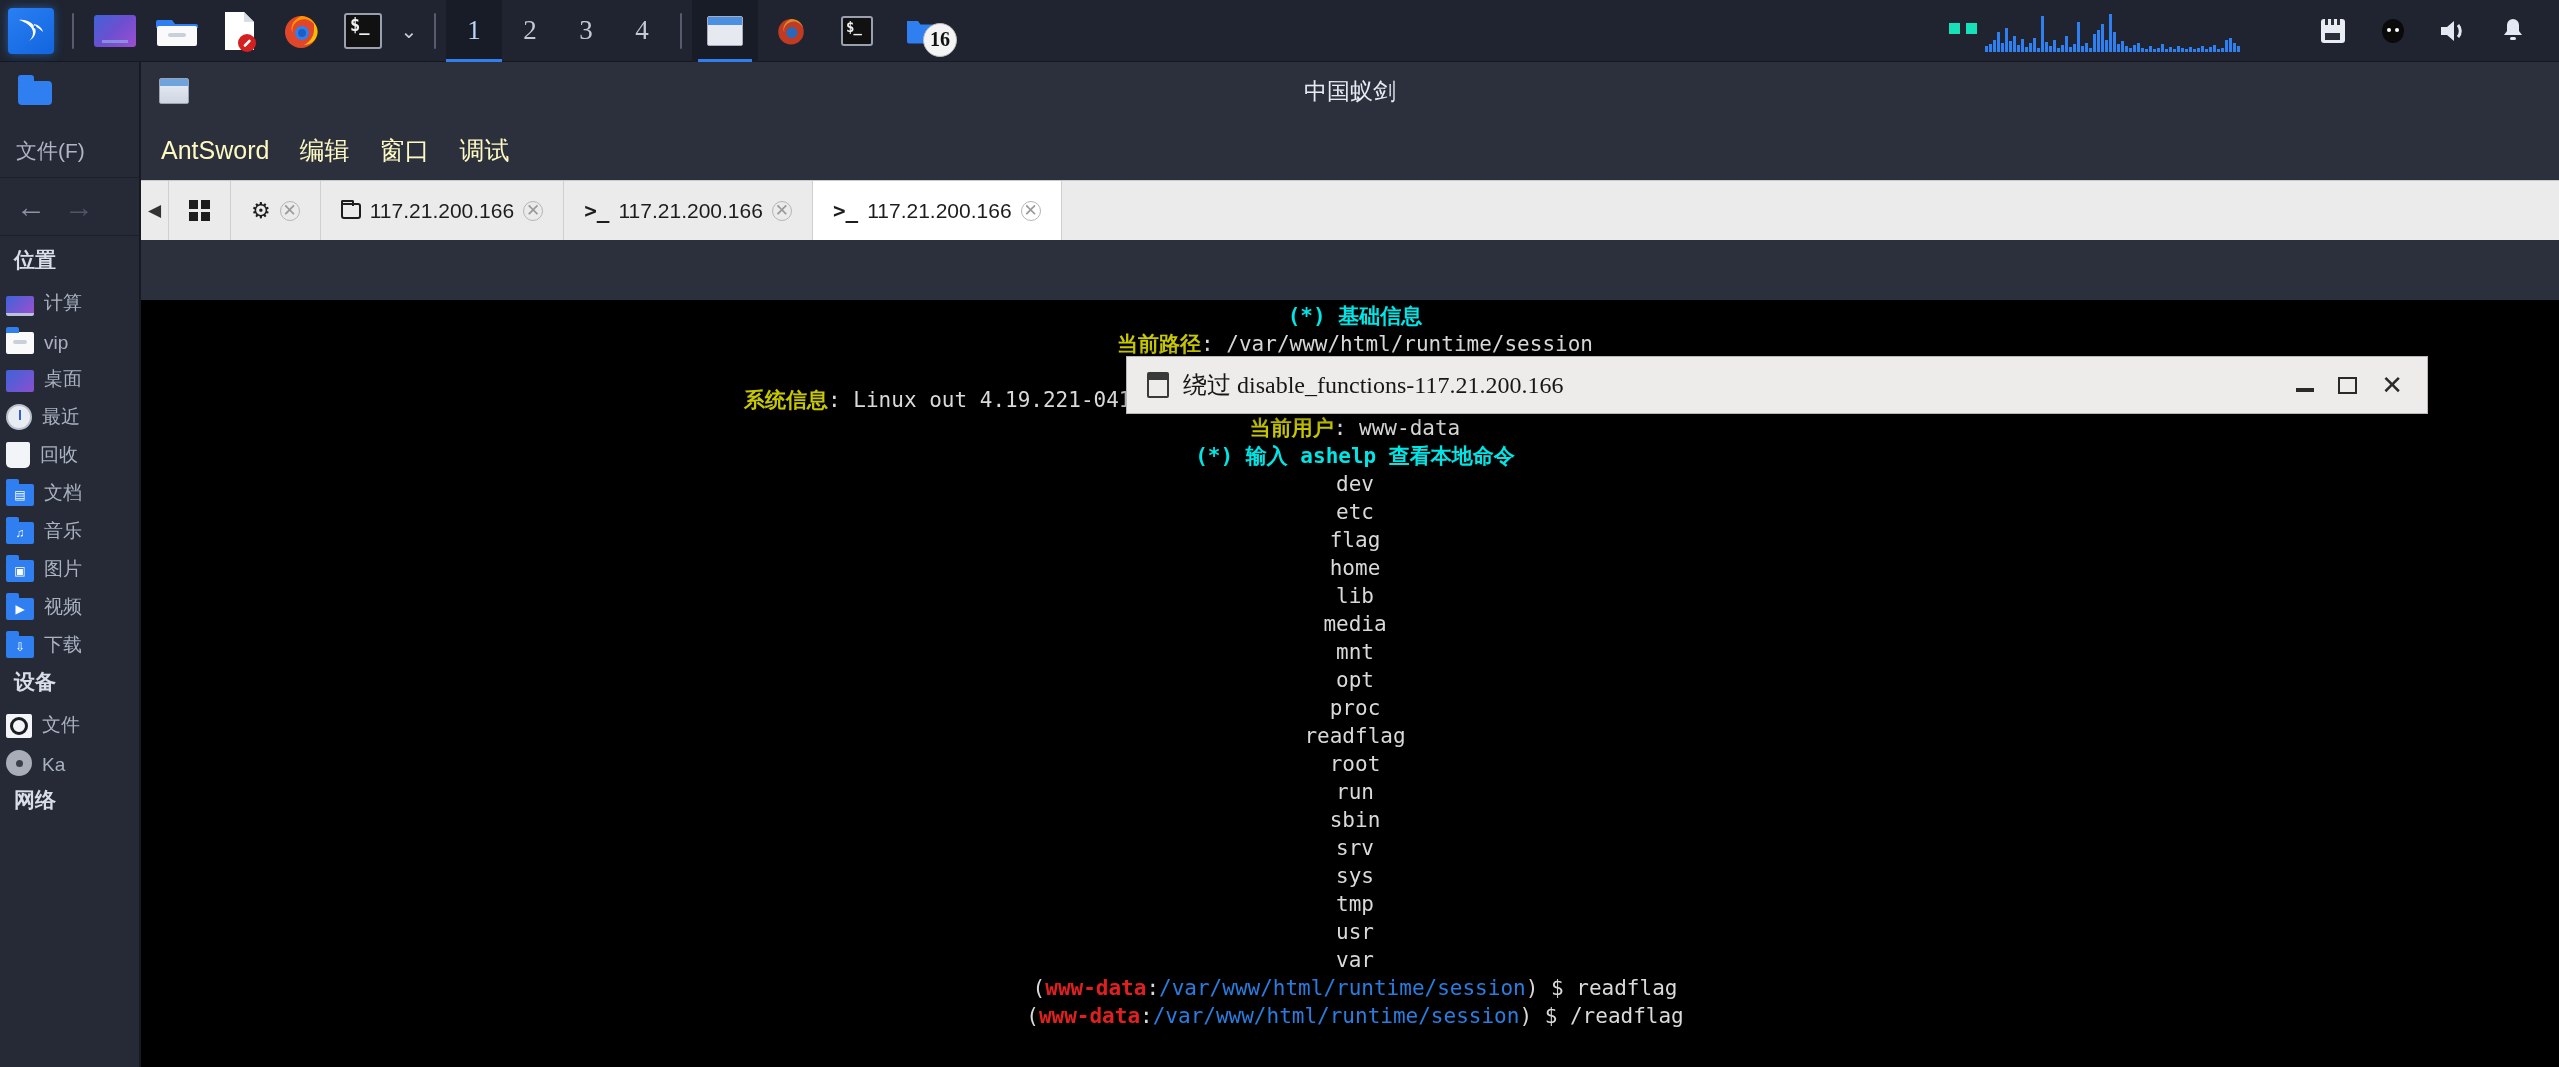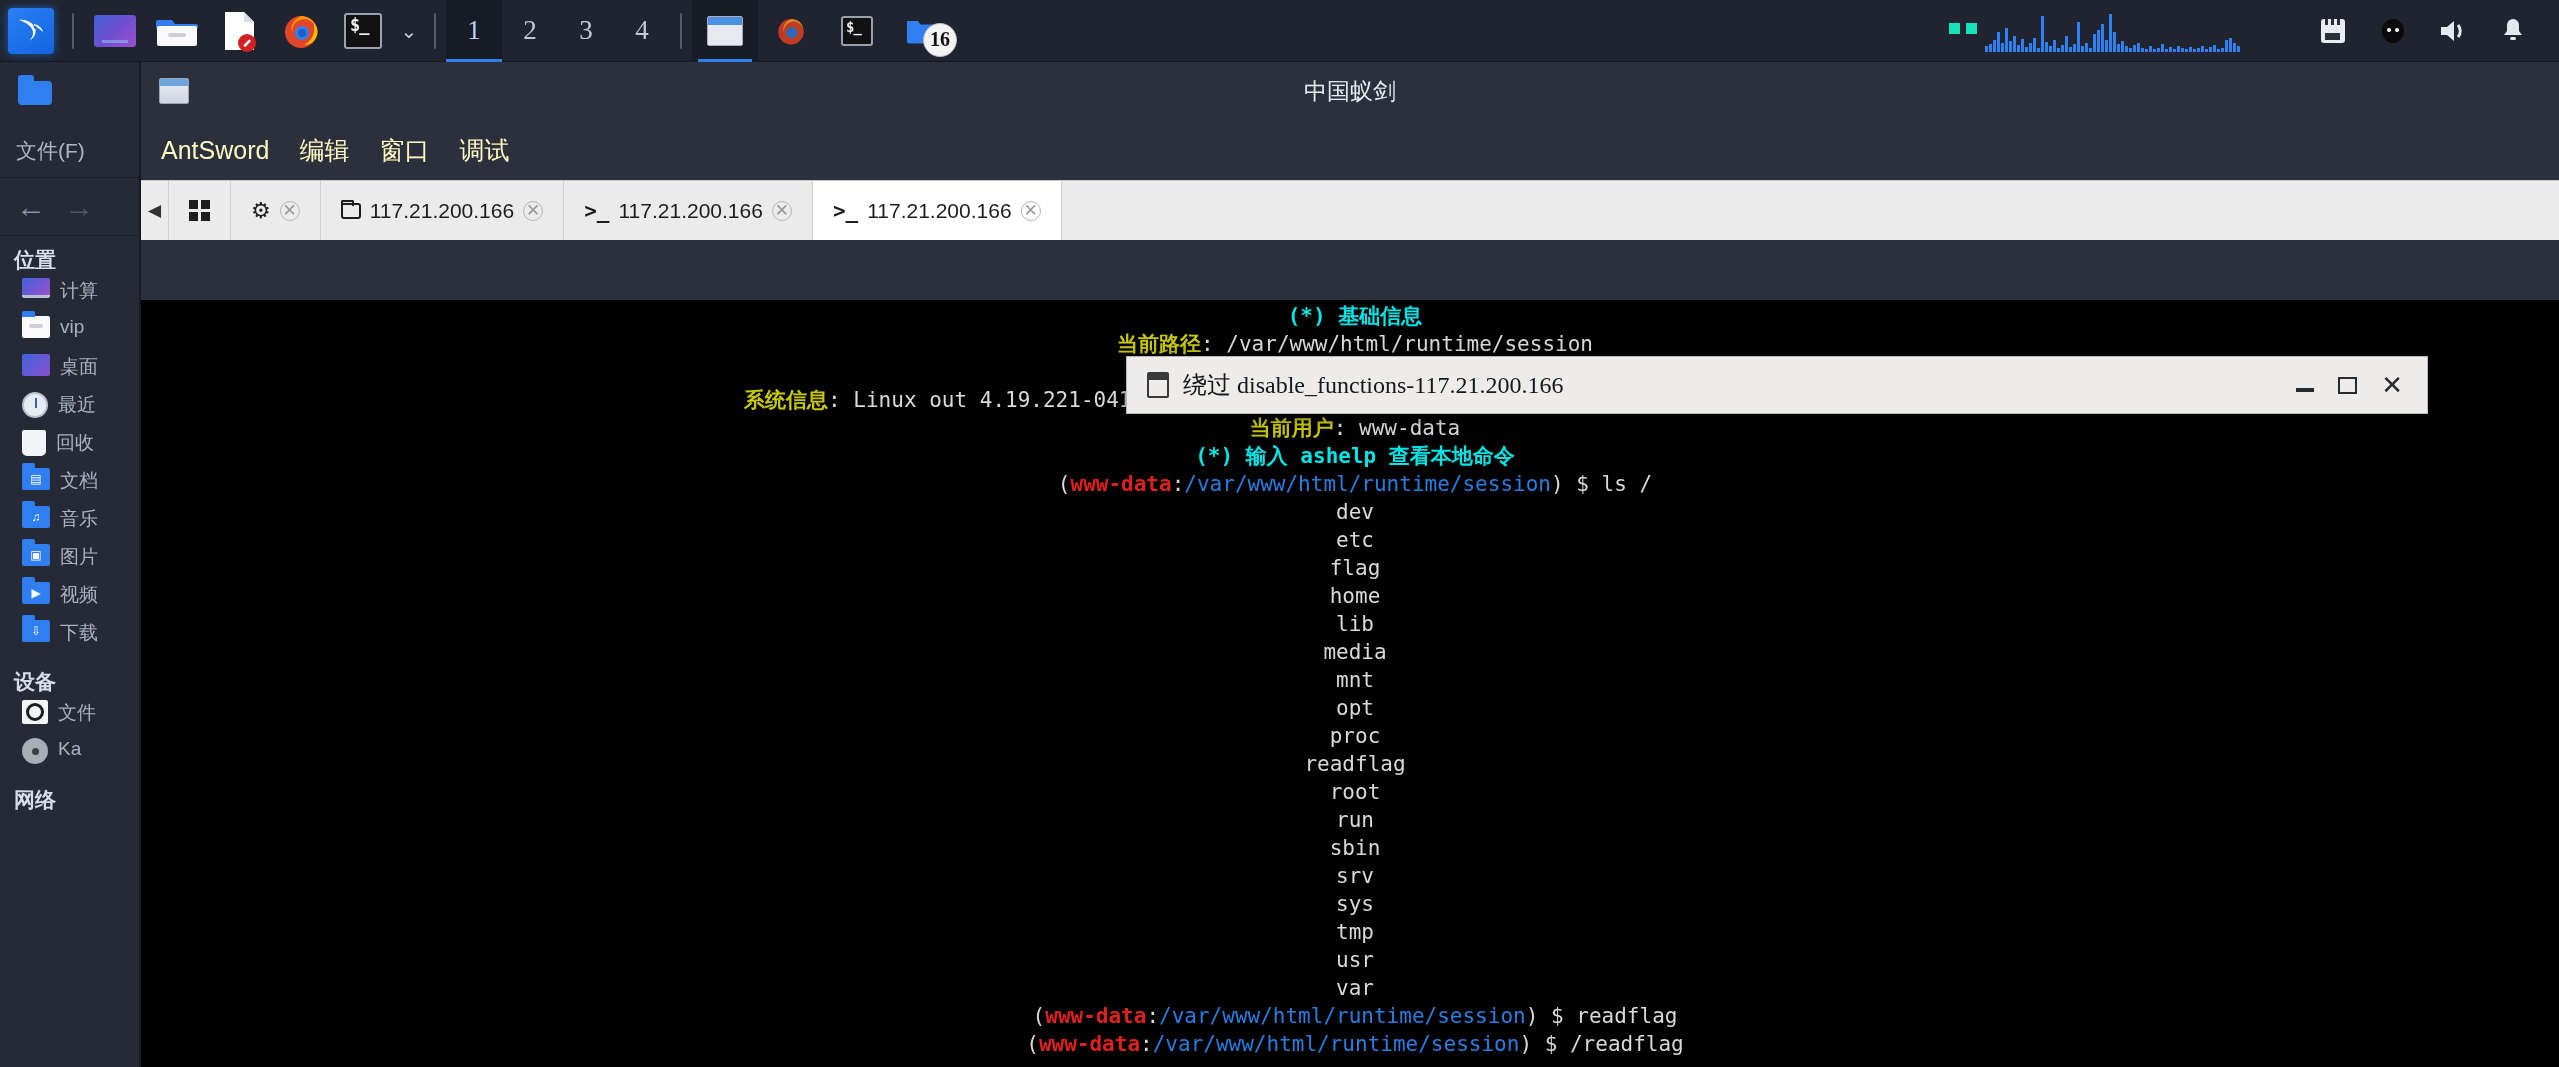--- a/index.html
+++ b/index.html
@@ -103,21 +103,21 @@
   .fm-toolbar-row { height:62px; display:flex; align-items:center; padding-left:18px; }
   .fm-mini-folder { width:34px; height:24px; background:#2f7ff0; border-radius:2px 4px 4px 4px; position:relative;}
   .fm-mini-folder:before{content:"";position:absolute;top:-6px;left:0;width:16px;height:7px;background:#2f7ff0;border-radius:3px 3px 0 0;}
   .fm-menu { height:54px; display:flex; align-items:center; padding-left:16px; font-size:21px; color:#aeb5c3;
              border-bottom:1px solid #1b1f29; }
   .fm-nav { height:58px; display:flex; align-items:center; gap:18px; padding-left:16px; border-bottom:1px solid #1b1f29; }
   .arrow { font-size:30px; line-height:30px; }
   .arrow.back { color:#8a93a6; }
   .arrow.fwd  { color:#4e5668; }
   .fm-section { padding:10px 0 4px 14px; font-size:21px; font-weight:700; color:#d8dde8; }
-  .fm-item { height:38px; display:flex; align-items:flex-start; gap:10px; padding-left:22px; font-size:19px; color:#aab2c2; white-space:nowrap; cursor:pointer;}
+  .fm-item { height:38px; display:flex; align-items:flex-end; gap:10px; padding-left:6px; font-size:19px; color:#aab2c2; white-space:nowrap; cursor:pointer;}
   .fm-ico { width:28px; height:22px; border-radius:2px; flex:0 0 auto; position:relative; }
   .fm-ico.laptop { background:linear-gradient(135deg,#3f63d8,#9b4fd0); border-bottom:3px solid #b9c2d6; height:20px;}
   .fm-ico.folder-w { background:#fafafa; border-radius:2px;}
   .fm-ico.folder-w:before{content:"";position:absolute;top:-5px;left:0;width:13px;height:6px;background:#2f7ff0;border-radius:2px 2px 0 0;}
   .fm-ico.folder-w:after{content:"";position:absolute;top:8px;left:7px;width:14px;height:4px;background:#c9cfdb;border-radius:2px;}
   .fm-ico.deskthumb { background:linear-gradient(135deg,#3f63d8,#8a4fd0); }
   .fm-ico.clock { width:26px;height:26px;border-radius:50%;background:#e9ecf2;border:2px solid #b9c0cf; }
   .fm-ico.clock:after{content:"";position:absolute;left:11px;top:4px;width:2px;height:10px;background:#2f5fd0;}
   .fm-ico.trash { width:24px;height:26px;background:#f2f4f7;border-radius:2px 2px 5px 5px;}
   .fm-ico.bluefolder { background:#2f7ff0; border-radius:2px;}
@@ -324,21 +324,20 @@
     </div>
   </div>
 
   <div class="terminal" id="terminal-output">
       <div class="t-line"><span class="c-cyan">(*) 基础信息</span></div>
       <div class="t-line"><span class="c-yellow">当前路径</span><span class="c-white">: /var/www/html/runtime/session</span></div>
       <div class="t-line"><span class="c-yellow">磁盘列表</span><span class="c-white">: /</span></div>
       <div class="t-line"><span class="c-yellow">系统信息</span><span class="c-white">: Linux out 4.19.221-0419221-generic #202112141049 SMP Tue Dec 14 11:54:51 UTC 2021 x86_64</span></div>
       <div class="t-line"><span class="c-yellow">当前用户</span><span class="c-white">: www-data</span></div>
       <div class="t-line"><span class="c-cyan">(*) 输入 ashelp 查看本地命令</span></div>
-      <div class="t-line"><span class="c-white">(</span><span class="c-red">www-data</span><span class="c-white">:</span><span class="c-blue">/var/www/html/runtime/session</span><span class="c-white">) $ ls /</span></div>
       <div class="t-line"><span class="c-white">dev</span></div>
       <div class="t-line"><span class="c-white">etc</span></div>
       <div class="t-line"><span class="c-white">flag</span></div>
       <div class="t-line"><span class="c-white">home</span></div>
       <div class="t-line"><span class="c-white">lib</span></div>
       <div class="t-line"><span class="c-white">media</span></div>
       <div class="t-line"><span class="c-white">mnt</span></div>
       <div class="t-line"><span class="c-white">opt</span></div>
       <div class="t-line"><span class="c-white">proc</span></div>
       <div class="t-line"><span class="c-white">readflag</span></div>

